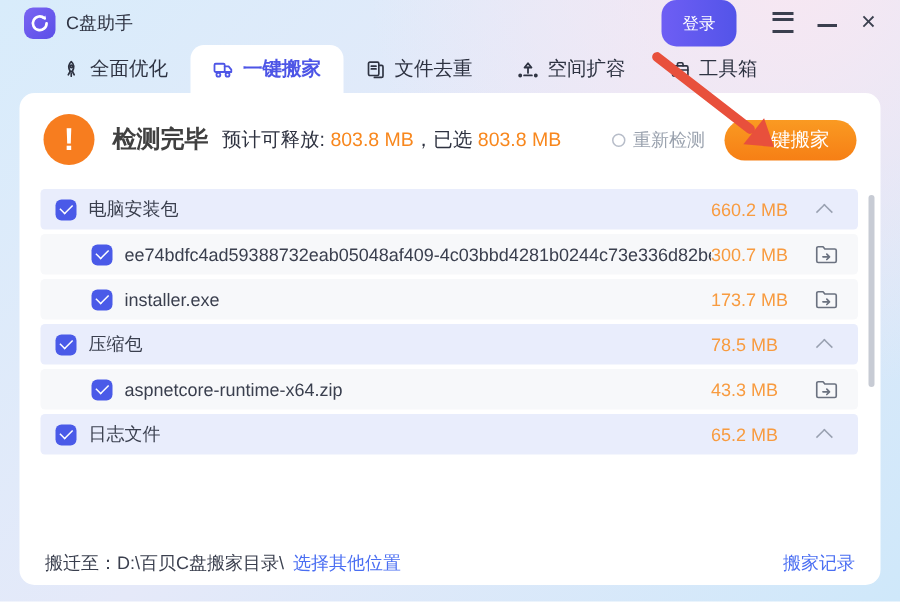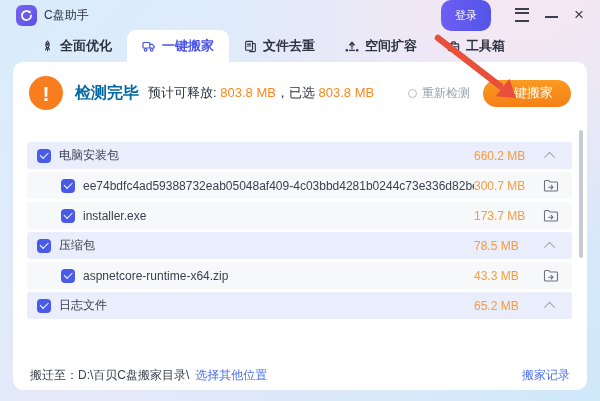--- a/index.html
+++ b/index.html
@@ -15,39 +15,39 @@
   .app-title{font-size:12px;color:#2e3342;}
   .tb-spacer{flex:1;}
   .login-btn{height:31px;padding:0 14px;border:none;border-radius:10px;background:linear-gradient(90deg,#6e5ef4,#5354e9);color:#fff;font-size:11px;display:flex;align-items:center;cursor:pointer;margin-right:24px;font-family:inherit;}
   .win-controls{display:flex;align-items:center;gap:16px;color:#3a3f4e;}
   .menu-icon{width:14px;height:10px;border-top:2px solid #3a3f4e;border-bottom:2px solid #3a3f4e;position:relative;}
   .menu-icon::after{content:"";position:absolute;left:0;right:0;top:2px;height:2px;background:#3a3f4e;}
   .min-icon{width:13px;height:2px;background:#3a3f4e;margin-top:4px;}
   .close-icon{font-size:17px;line-height:14px;color:#3a3f4e;}
   
   .tabbar{position:absolute;top:30px;left:26px;height:32px;display:flex;align-items:stretch;}
-  .tab{display:flex;align-items:center;gap:6px;padding:0 15px;font-size:13px;color:#2e3342;cursor:pointer;font-weight:bold;}
+  .tab{display:flex;align-items:center;gap:6px;padding:0 15px;font-size:13px;color:#2e3342;cursor:pointer;}
   .tab svg{stroke:#2e3342;fill:none;stroke-width:1.2;stroke-linecap:round;stroke-linejoin:round;}
   .tab.active{background:#ffffff;border-radius:9px 9px 0 0;color:#4d55e6;font-weight:bold;}
   .tab.active svg{stroke:#4d55e6;}
   
   .panel{position:absolute;left:13px;right:13px;top:62px;bottom:11px;background:#ffffff;border-radius:10px;}
   
   .summary{display:flex;align-items:center;height:62px;padding:0 16px;}
   .alert-badge{width:34px;height:34px;border-radius:50%;background:#f77d1f;color:#fff;display:flex;align-items:center;justify-content:center;flex:0 0 auto;}
   .alert-badge::after{content:"!";font-size:21px;font-weight:bold;line-height:1;}
-  .status{font-size:16px;font-weight:bold;color:#0369a1;margin:0 9px 0 12px;white-space:nowrap;}
+  .status{font-size:16px;font-weight:bold;color:#404040;margin:0 9px 0 12px;white-space:nowrap;}
   .detail{font-size:13px;color:#2e3240;white-space:nowrap;}
   .orange{color:#f8871d;}
   .sp{flex:1;}
   .recheck{display:flex;align-items:center;gap:5px;color:#9aa2ae;font-size:12px;margin-right:13px;cursor:pointer;white-space:nowrap;}
   .circle-icon{width:9px;height:9px;border:1.5px solid #b7bdc9;border-radius:50%;box-sizing:border-box;}
   .action-btn{min-width:88px;height:27px;border:none;border-radius:14px;background:linear-gradient(180deg,#fa9a22,#f67f15);color:#fff;font-size:13px;display:flex;align-items:center;justify-content:center;cursor:pointer;font-family:inherit;}
   
-  .list{position:absolute;left:14px;right:15px;top:80px;}
+  .list{position:absolute;left:14px;right:15px;top:64px;}
   .row{height:27px;margin-bottom:3px;border-radius:3px;display:flex;align-items:center;padding:0 6px 0 10px;box-sizing:border-box;}
   .row.group{background:#e9edfc;}
   .row.file{background:#f7f8fa;padding-left:34px;}
   .checkbox{width:14px;height:14px;border-radius:4px;background:#4a5ae8;position:relative;flex:0 0 auto;cursor:pointer;}
   .checkbox::after{content:"";position:absolute;left:3px;top:3.5px;width:7px;height:3.5px;border-left:1.8px solid #fff;border-bottom:1.8px solid #fff;transform:rotate(-45deg);}
   .row-label{font-size:12px;color:#3a3f4e;margin-left:8px;flex:1;white-space:nowrap;overflow:hidden;}
   .row-size{width:62px;text-align:left;color:#f89b3f;font-size:12px;flex:0 0 auto;}
   .row-end{width:30px;display:flex;justify-content:center;align-items:center;flex:0 0 auto;}
   .chevron-up{width:7px;height:7px;border-left:1.6px solid #98a0b0;border-top:1.6px solid #98a0b0;transform:rotate(45deg) translateY(2px);cursor:pointer;}
   .folder-svg{stroke:#6b7280;fill:none;stroke-width:1.1;stroke-linecap:round;stroke-linejoin:round;cursor:pointer;}

